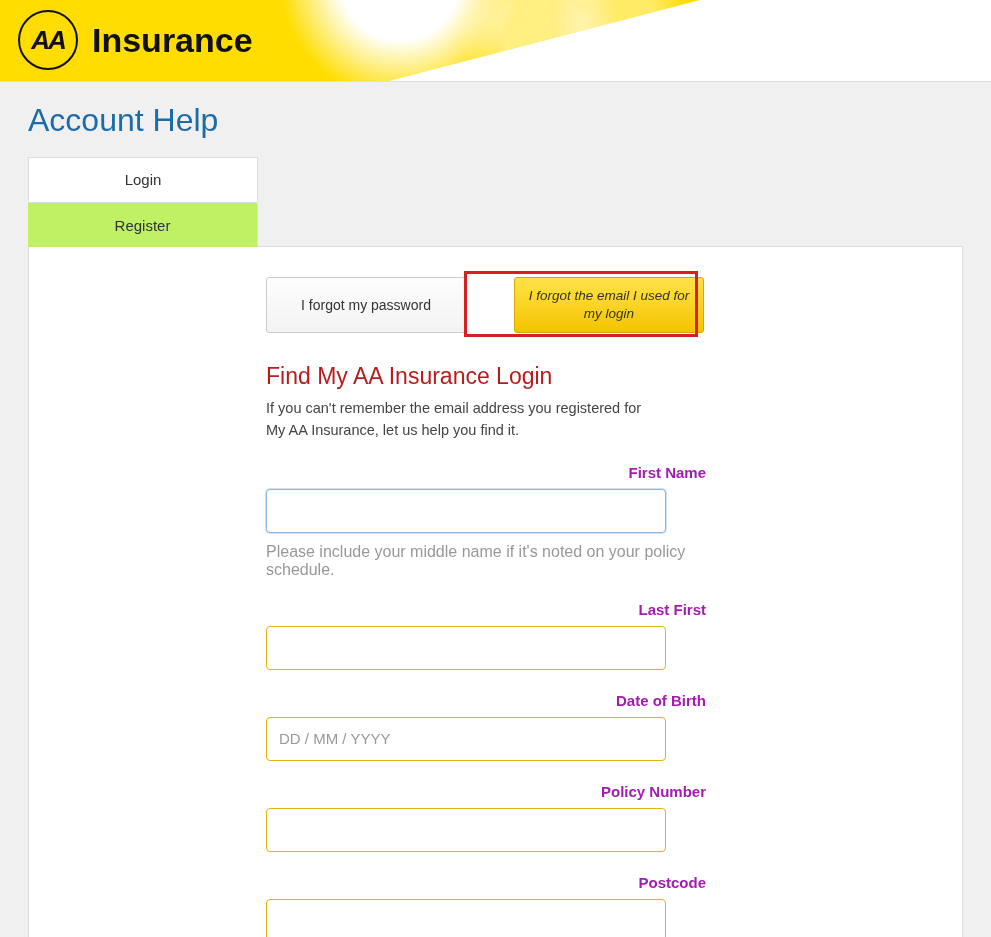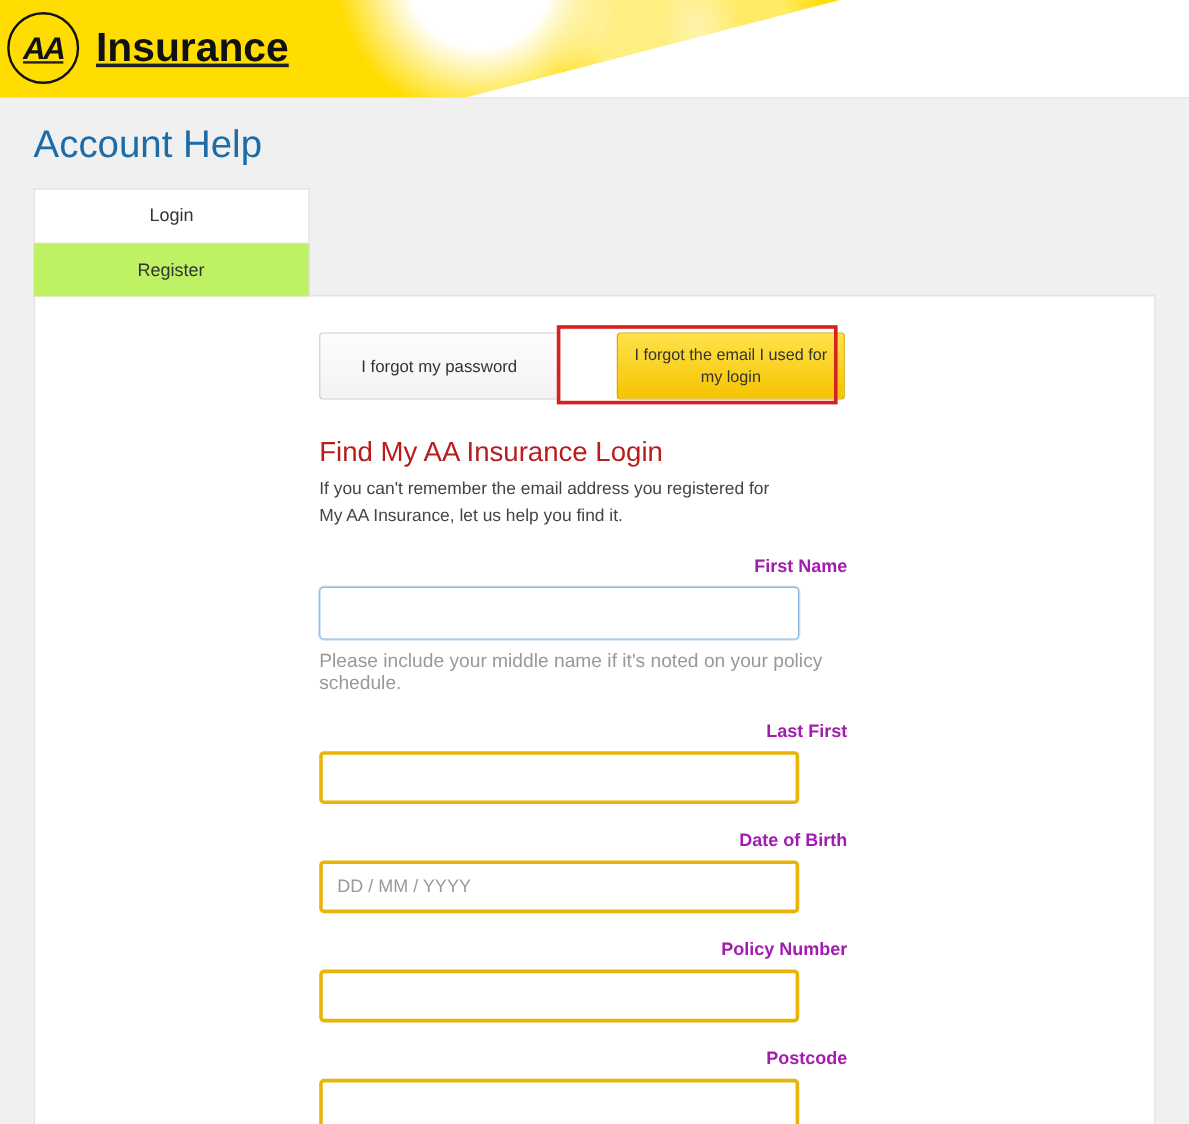--- a/index.html
+++ b/index.html
@@ -25,26 +25,25 @@
       width: 700px;
       height: 82px;
       background: radial-gradient(circle at 400px -20px, #fff 60px, transparent 120px),
                   radial-gradient(circle at 540px 30px, rgba(255,255,255,0.5) 40px, transparent 80px),
                   radial-gradient(circle at 620px 20px, rgba(255,255,255,0.4) 35px, transparent 70px);
       background-color: #ffdd00;
       clip-path: polygon(0 0, 60% 0, 100% 0, 55% 100%, 0 100%);
     }
     .logo-group {
       position: absolute;
-      left: 6px;
+      left: 18px;
       top: 10px;
       display: flex;
       align-items: center;
       gap: 14px;
-      text-decoration: underline;
     }
     .logo-circle {
       width: 60px;
       height: 60px;
       border: 2px solid #111;
       border-radius: 50%;
       display: flex;
       align-items: center;
       justify-content: center;
       background: #ffdd00;
@@ -143,20 +142,21 @@
       padding: 0 10px;
     }
     .btn-option.active {
       background: linear-gradient(#ffe24a, #f5c400);
       border-color: #d6a800;
       color: #333;
       width: 190px;
       margin-left: 6px;
       font-size: 13.5px;
       line-height: 1.3;
+      font-style: italic;
     }
     .highlight-box {
       position: absolute;
       left: 198px;
       top: -6px;
       width: 234px;
       height: 66px;
       border: 3px solid #d92020;
       pointer-events: none;
     }
@@ -182,21 +182,21 @@
       display: block;
       font-weight: 700;
       font-size: 15px;
       margin-bottom: 8px;
       color: #a21caf;
       text-align: right;
     }
     .field-input {
       width: 400px;
       height: 44px;
-      border: 3px solid #eab308;
+      border: 1px solid #eab308;
       border-radius: 4px;
       padding: 0 12px;
       font-size: 15px;
       color: #333;
     }
     .field-input.focused {
       border: 1px solid #8ab7e0;
       box-shadow: 0 0 0 1px rgba(138,183,224,0.4);
     }
     .field-input::placeholder {

